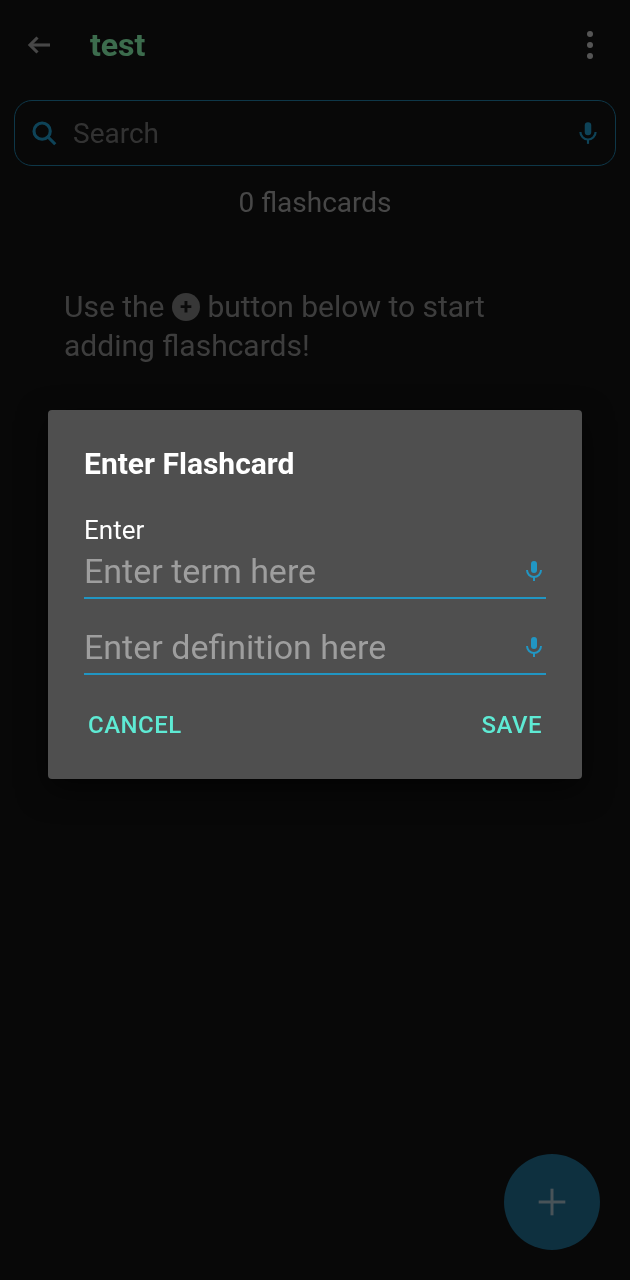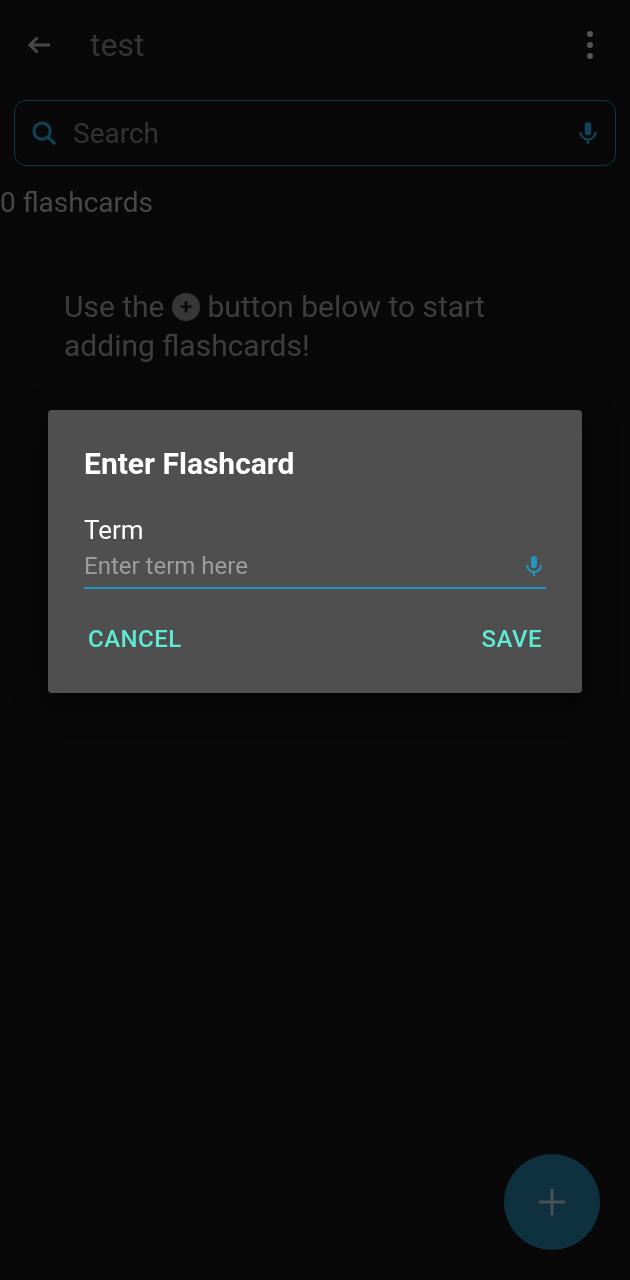--- a/index.html
+++ b/index.html
@@ -26,23 +26,23 @@
       width: 60px;
       height: 60px;
       display: flex;
       align-items: center;
       justify-content: center;
       color: #9e9e9e;
     }
     .app-title {
       flex: 1;
       font-size: 32px;
-      color: #737373;
+      color: #86efac;
       padding-left: 20px;
-      font-weight: 400;
+      font-weight: 700;
     }
     .overflow-btn {
       width: 60px;
       height: 60px;
       display: flex;
       align-items: center;
       justify-content: center;
       color: #9e9e9e;
     }
     .dots {
@@ -53,21 +53,21 @@
     .dots span {
       width: 6px;
       height: 6px;
       border-radius: 50%;
       background: #bdbdbd;
     }
     
     .search-bar {
       margin: 10px 14px;
       border: 1.5px solid #1f7aa1;
-      border-radius: 12px;
+      border-radius: 18px;
       height: 66px;
       display: flex;
       align-items: center;
       padding: 0 14px;
     }
     .search-icon {
       color: #2196c3;
       margin-right: 14px;
     }
     .search-input {
@@ -79,21 +79,21 @@
       color: #e0e0e0;
     }
     .search-input::placeholder {
       color: #707070;
     }
     .mic-icon-search {
       color: #2196c3;
     }
     
     .count-text {
-      text-align: left;
+      text-align: center;
       font-size: 28px;
       color: #9e9e9e;
       margin-top: 20px;
     }
     
     .hint-text {
       font-size: 30px;
       color: #888888;
       padding: 0 64px;
       margin-top: 68px;
@@ -162,21 +162,21 @@
       align-items: center;
       border-bottom: 2px solid #2196c3;
       padding-bottom: 6px;
       margin-bottom: 28px;
     }
     .field-input {
       flex: 1;
       background: transparent;
       border: none;
       outline: none;
-      font-size: 24px;
+      font-size: 34px;
       color: #e0e0e0;
     }
     .field-input::placeholder {
       color: #9e9e9e;
     }
     .mic-dialog {
       color: #2196c3;
     }
     .dialog-actions {
       display: flex;
@@ -238,28 +238,36 @@
     <line x1="12" y1="4" x2="12" y2="20"></line>
     <line x1="4" y1="12" x2="20" y2="12"></line>
   </svg>
 </div>
 
 <div class="overlay"></div>
 
 <div class="dialog">
   <div class="dialog-title">Enter Flashcard</div>
 
-  <div class="field-label">Term</div>
+  <div class="field-label">Enter</div>
   <div class="field-row">
     <input class="field-input" type="text" placeholder="Enter term here" style="">
     <svg class="mic-dialog" width="24" height="30" viewBox="0 0 24 24" fill="currentColor">
       <path d="M12 14a3 3 0 0 0 3-3V5a3 3 0 0 0-6 0v6a3 3 0 0 0 3 3z"></path>
       <path d="M19 11a7 7 0 0 1-14 0" fill="none" stroke="currentColor" stroke-width="2"></path>
       <line x1="12" y1="18" x2="12" y2="22" stroke="currentColor" stroke-width="2"></line>
     </svg>
   </div>
 
+  <div class="field-row">
+    <input class="field-input" type="text" placeholder="Enter definition here" style="">
+    <svg class="mic-dialog" width="24" height="30" viewBox="0 0 24 24" fill="currentColor">
+      <path d="M12 14a3 3 0 0 0 3-3V5a3 3 0 0 0-6 0v6a3 3 0 0 0 3 3z"></path>
+      <path d="M19 11a7 7 0 0 1-14 0" fill="none" stroke="currentColor" stroke-width="2"></path>
+      <line x1="12" y1="18" x2="12" y2="22" stroke="currentColor" stroke-width="2"></line>
+    </svg>
+  </div>
 
   <div class="dialog-actions">
     <button class="dialog-btn">CANCEL</button>
     <button class="dialog-btn">SAVE</button>
   </div>
 </div>
 
 </body></html>

